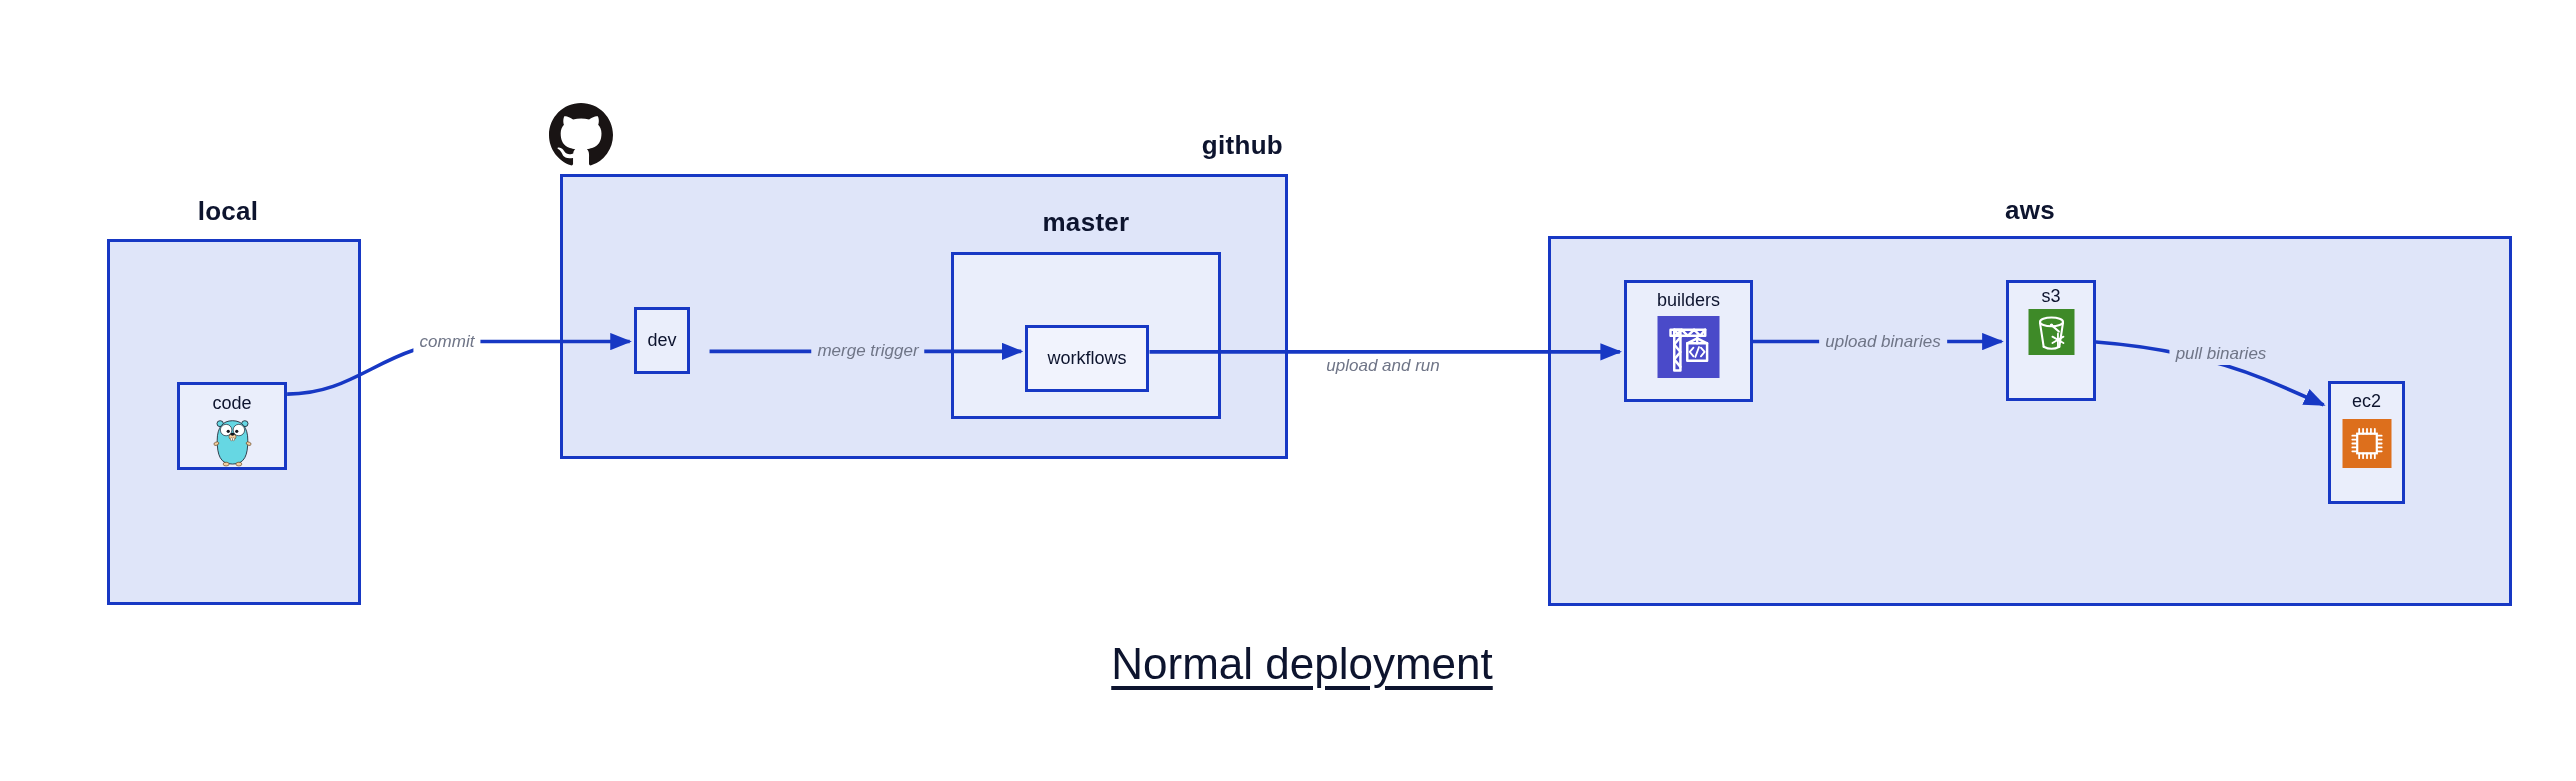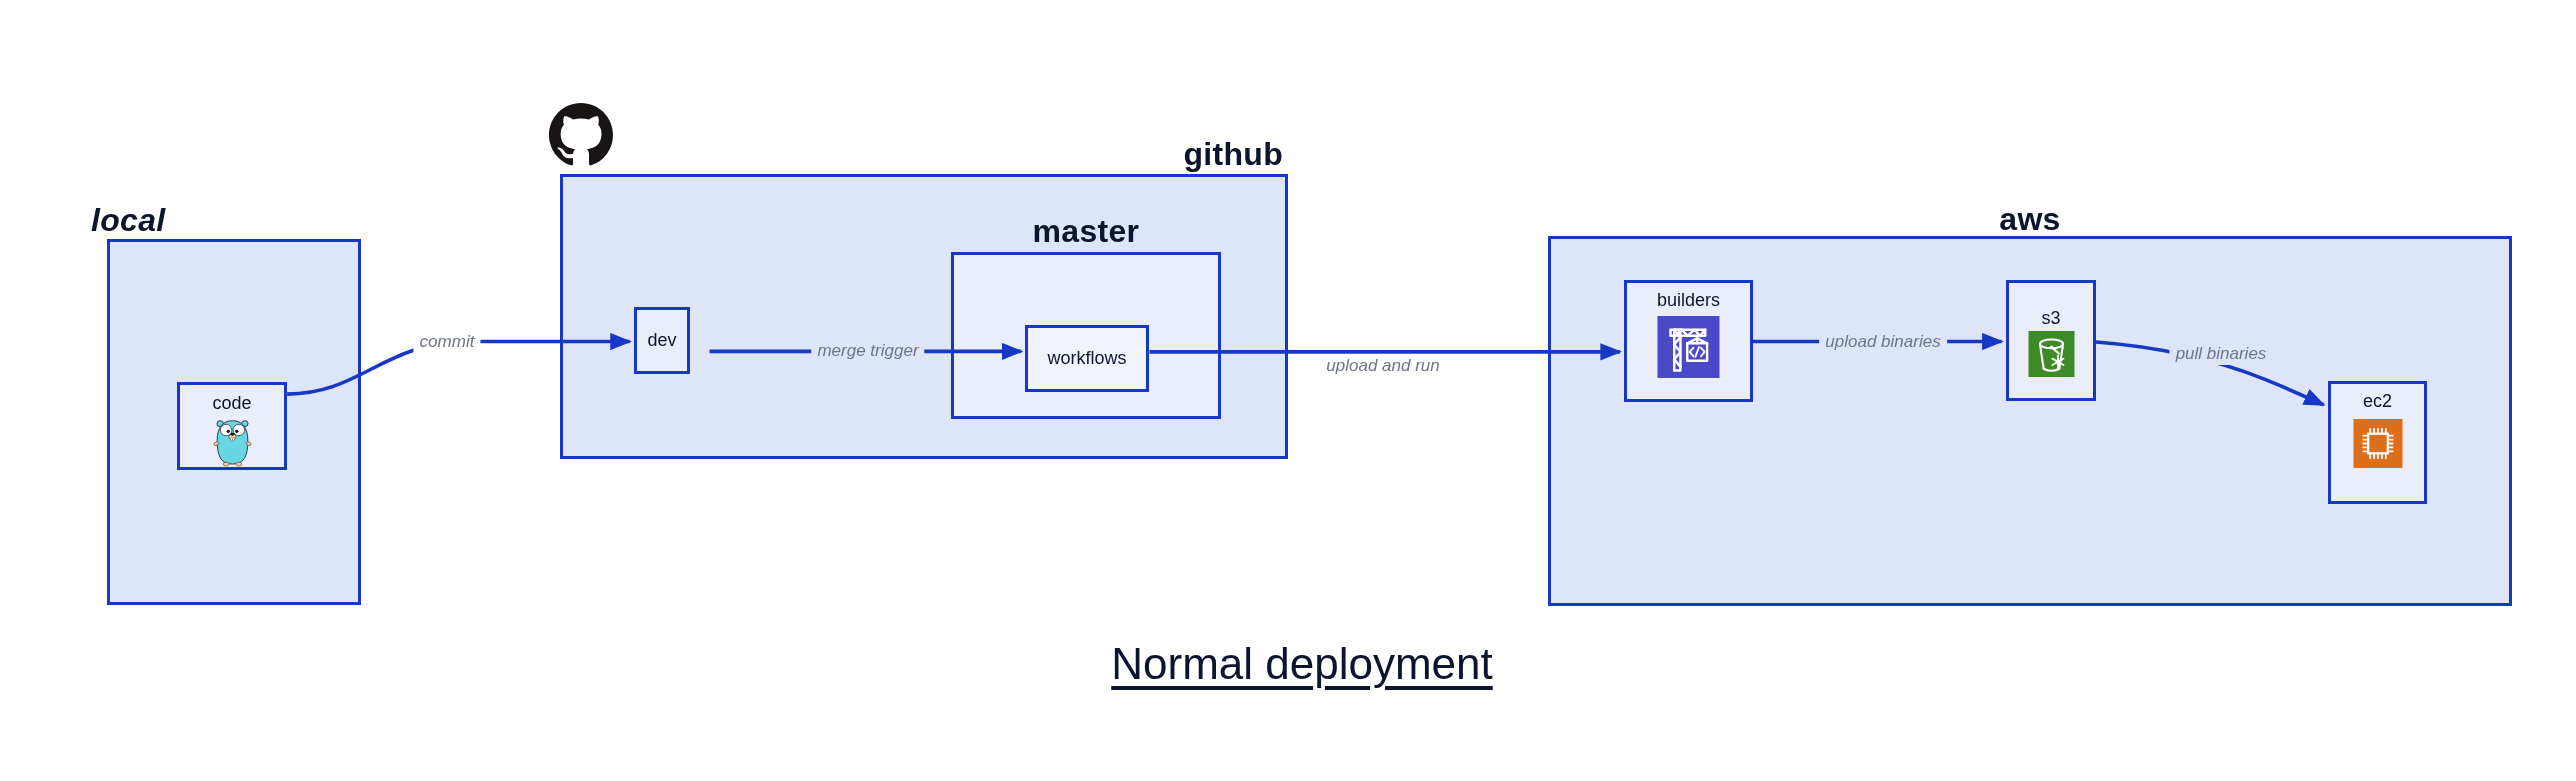--- a/index.html
+++ b/index.html
@@ -9,51 +9,51 @@
 
   
   .box{position:absolute;box-sizing:border-box;border:3.6px solid var(--edge_stroke);}
   .t1{background:var(--container_fill);}
   .t2{background:var(--node_fill);}
   .t3{background:var(--inner_node_fill);}
   .node{display:flex;flex-direction:column;align-items:center;border-width:3.1px;}
   .center{justify-content:center;}
 
   
-  .container-label{position:absolute;color:var(--label_text);font-size:32px;
-                   font-weight:600;letter-spacing:0.3px;margin-top:6px;}
+  .container-label{position:absolute;color:var(--label_text);font-size:26px;
+                   font-weight:600;letter-spacing:0.3px;}
   .node-label{color:var(--label_text);font-weight:400;font-size:18px;text-align:right;}
   .edge-label{position:absolute;transform:translate(-50%,-50%);font-style:italic;
               font-size:17px;color:var(--edge_label_text);padding:1px 6.2px;
               white-space:nowrap;z-index:5;}
   .bg-white{background:#ffffff;}
   .bg-lav{background:var(--container_fill);}
 
   
   svg.edges{position:absolute;left:0;top:0;width:2604px;height:781px;z-index:4;
             pointer-events:none;}
   .edge-path{fill:none;stroke:var(--edge_stroke);stroke-width:7;}
   .arrow-head{fill:var(--edge_stroke);}
 
   
-  #local-label{left:91px;top:196px;width:254px;text-align:left;font-style:italic;}
+  #local-label{left:101px;top:196px;width:254px;text-align:center;}
   #local{left:107px;top:239px;width:254px;height:366px;}
   #code{left:177px;top:382px;width:110px;height:88px;padding-top:8.2px;gap:5.2px;}
   #octocat{position:absolute;left:549px;top:103px;}
   #github-label{left:562px;top:130px;width:721px;text-align:right;}
   #github{left:560px;top:174px;width:728px;height:285px;}
   #dev{left:634px;top:307px;width:56px;height:67px;}
   #master-label{left:951px;top:207px;width:270px;text-align:center;}
   #master{left:951px;top:252px;width:270px;height:167px;border-width:3.1px;}
   #workflows{left:1025px;top:325px;width:124px;height:67px;}
   #aws-label{left:1548px;top:195px;width:964px;text-align:center;}
   #aws{left:1548px;top:236px;width:964px;height:370px;}
   #builders{left:1624px;top:280px;width:129px;height:122px;padding-top:7.2px;gap:5.2px;}
-  #s3{left:2006px;top:280px;width:90px;height:121px;padding-top:25px;gap:2px;}
-  #ec2{left:2328px;top:381px;width:99px;height:123px;padding-top:7.2px;gap:7.2px;}
+  #s3{left:2006px;top:280px;width:90px;height:121px;padding-top:3px;gap:2px;}
+  #ec2{left:2328px;top:381px;width:77px;height:123px;padding-top:7.2px;gap:7.2px;}
 
   #el-commit{left:447px;top:342px;}
   #el-merge{left:868px;top:351px;}
   #el-uploadrun{left:1383px;top:366px;}
   #el-uploadbin{left:1883px;top:342px;}
   #el-pullbin{left:2221px;top:354px;text-align:right;}
 
   #title{position:absolute;left:0;top:639px;width:2604px;text-align:center;
          font-size:44px;font-weight:500;color:var(--label_text);
          text-decoration:underline;text-decoration-thickness:3.6px;

